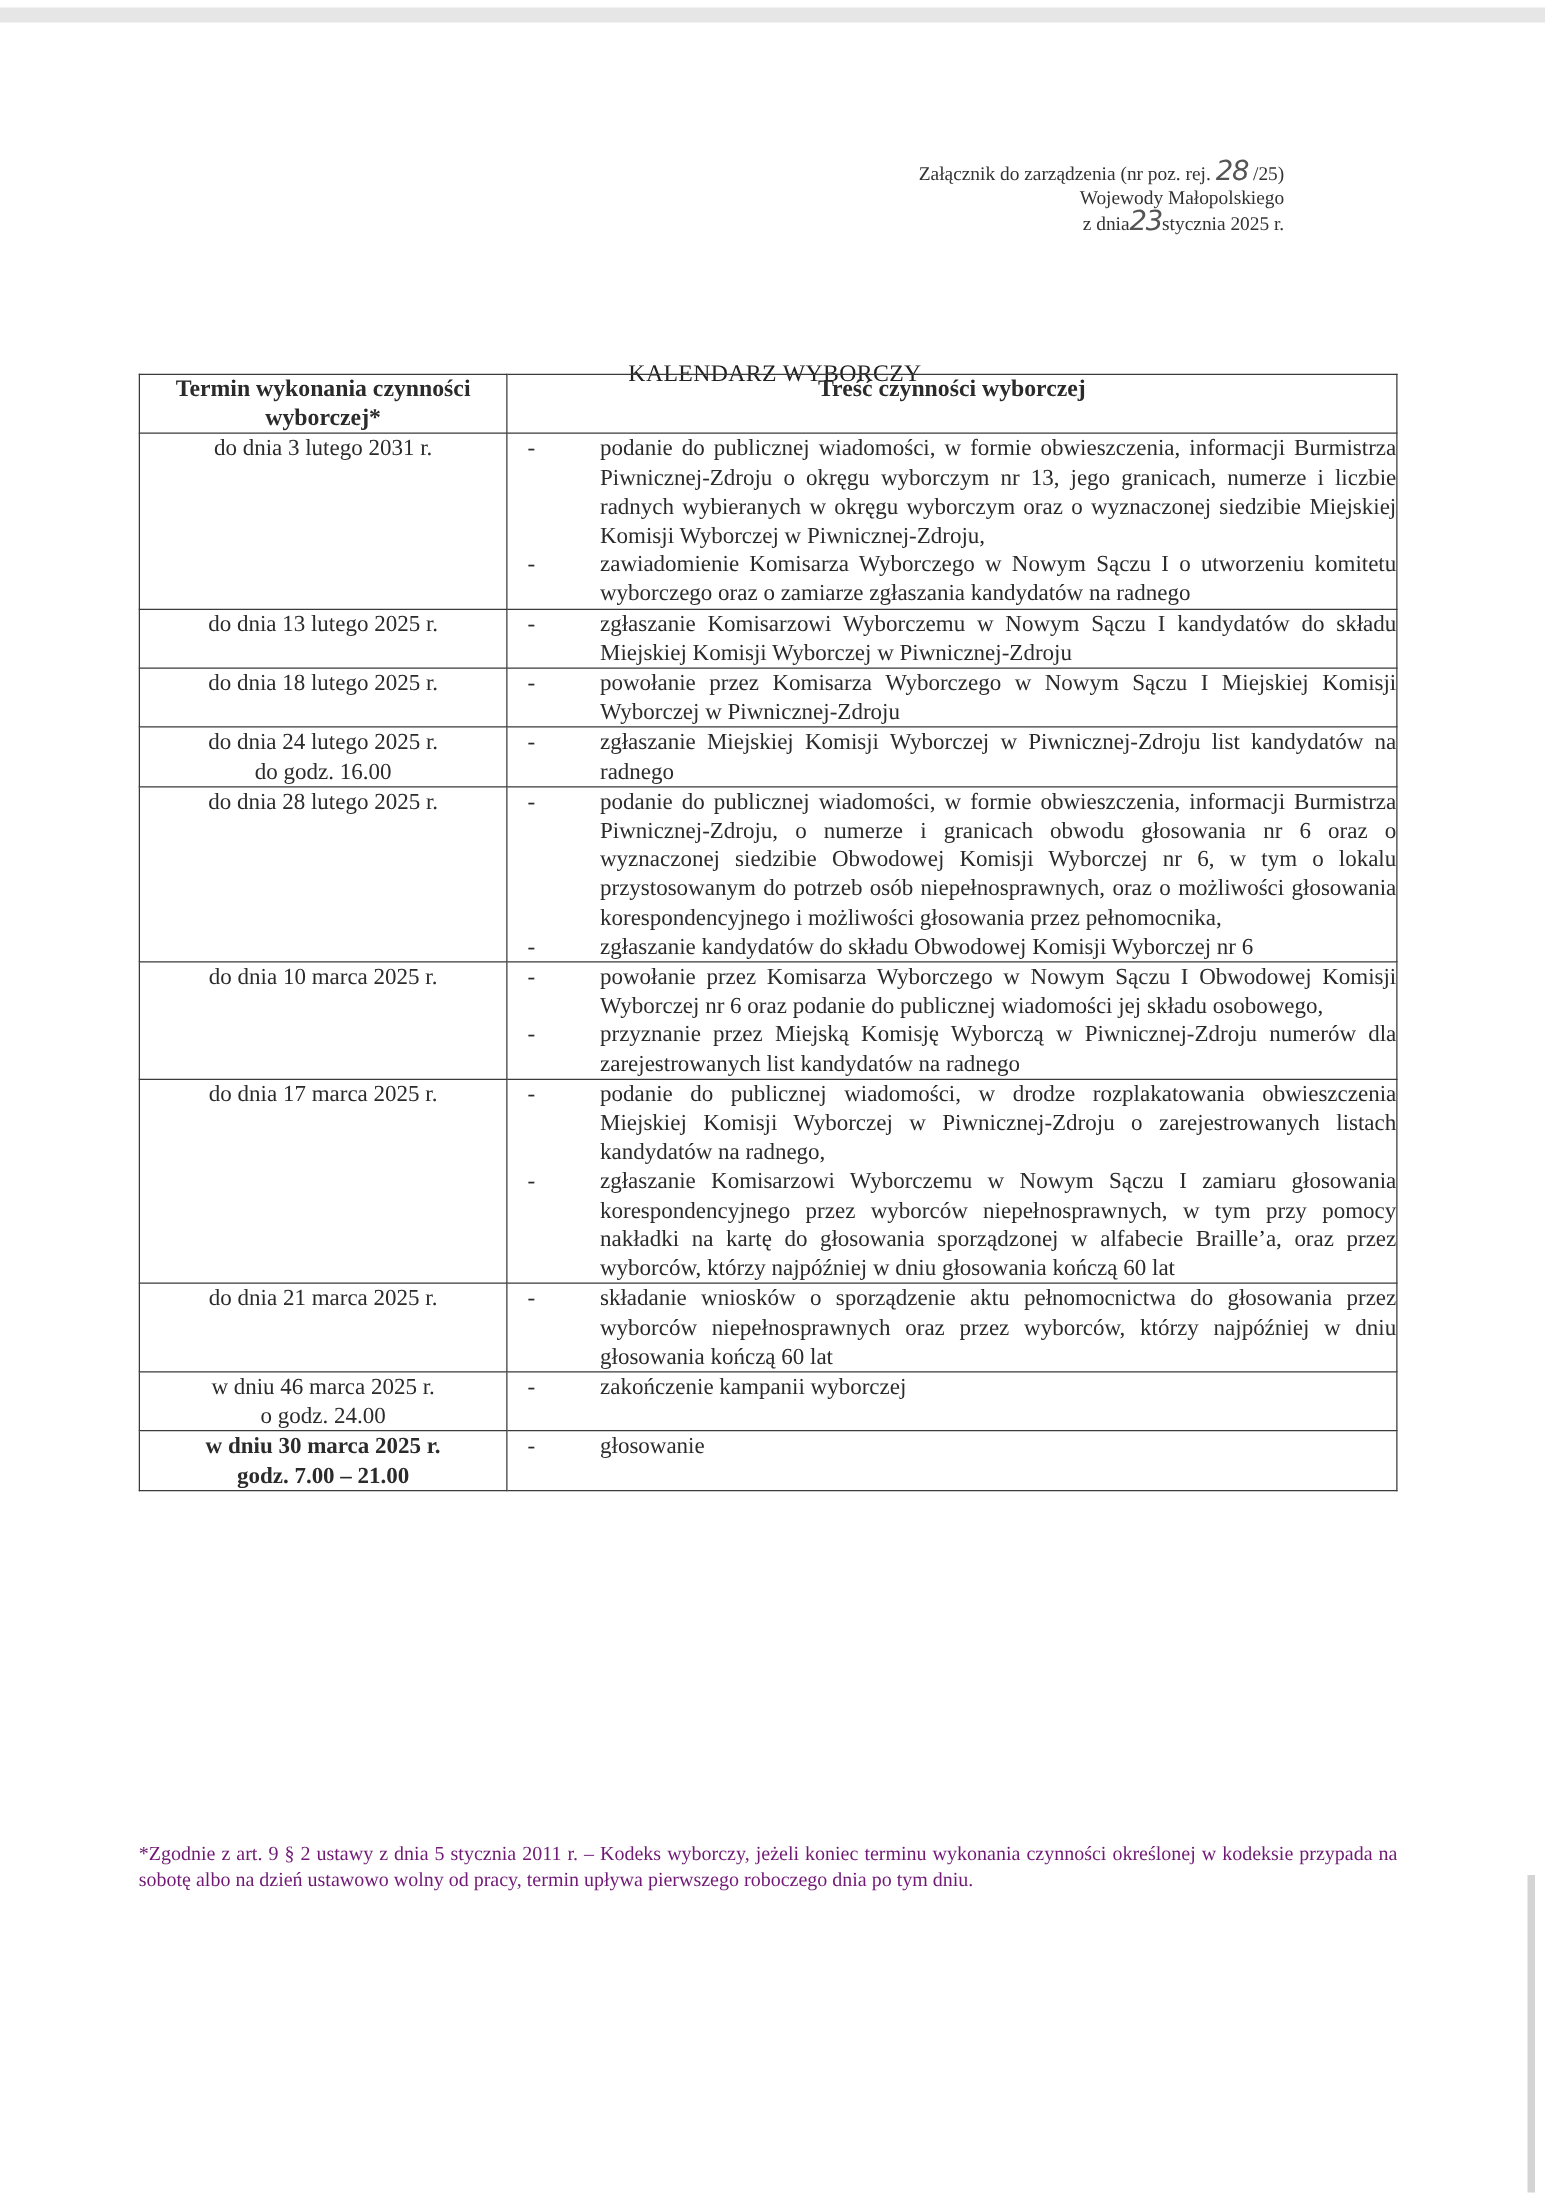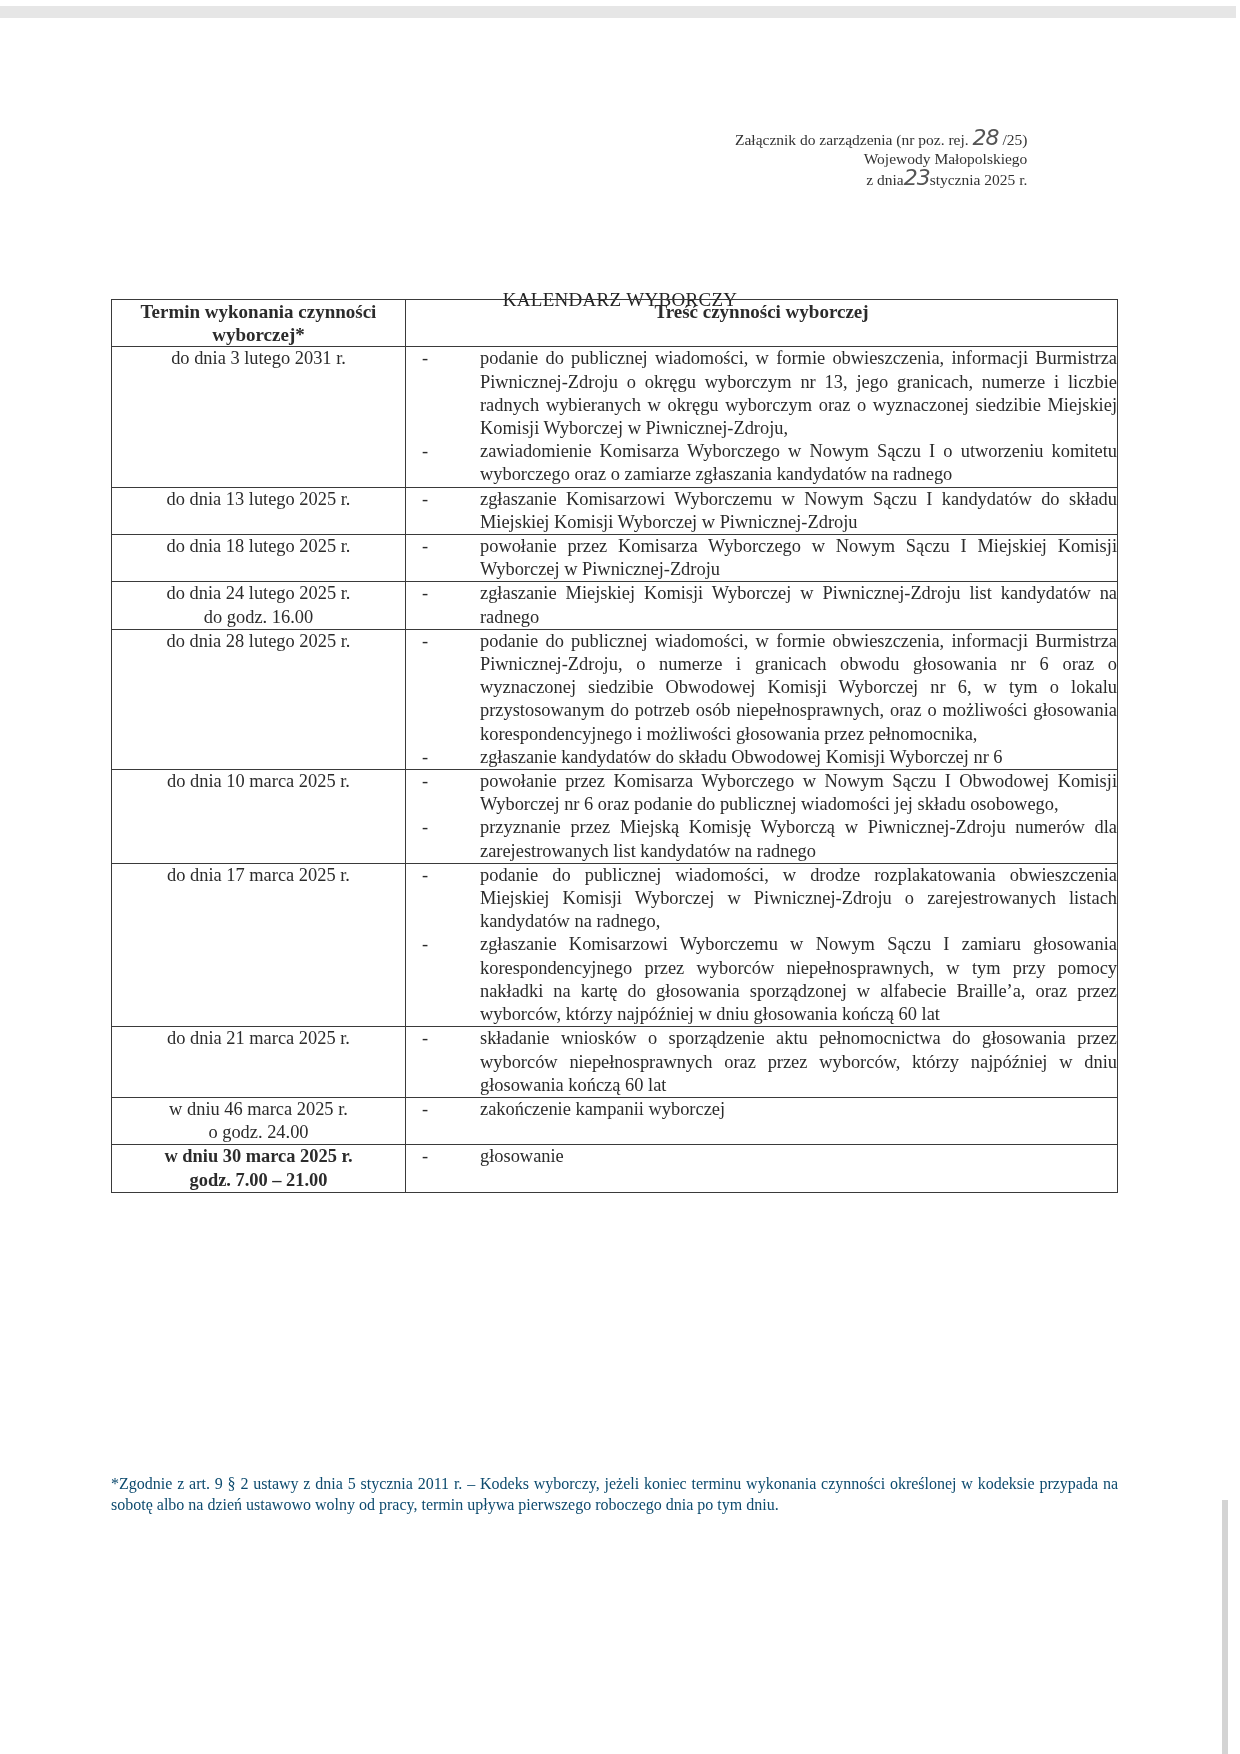--- a/index.html
+++ b/index.html
@@ -20,21 +20,21 @@
   th.c1 { width: 293px; text-align: center; font-weight: bold; padding: 3px 4px 1px 4px; font-size: 19px; }
   th.c2 { text-align: center; font-weight: bold; vertical-align: middle; font-size: 19px; }
   td.term { text-align: center; padding: 1px 4px 0 4px; }
   td.term.bold { font-weight: bold; margin-top: 17px; }
   td.content { padding: 1px 8px 0 0; }
   .item { display: flex; }
   .dash { width: 38px; flex: 0 0 38px; text-align: center; }
   .txt { flex: 1; text-align: justify; text-align-last: left; margin-left: 36px; }
   .footnote {
     position: absolute; left: 111px; top: 1474px; width: 1007px; font-size: 16px; line-height: 20.5px;
-    text-align: justify; color: #0c4a6e;
+    text-align: justify; color: #701a75;
   }
 </style>
 </head>
 <body>
 
 <div class="scan-top"></div>
 <div class="scan-right"></div>
 
 <div class="annex">
   <div>

